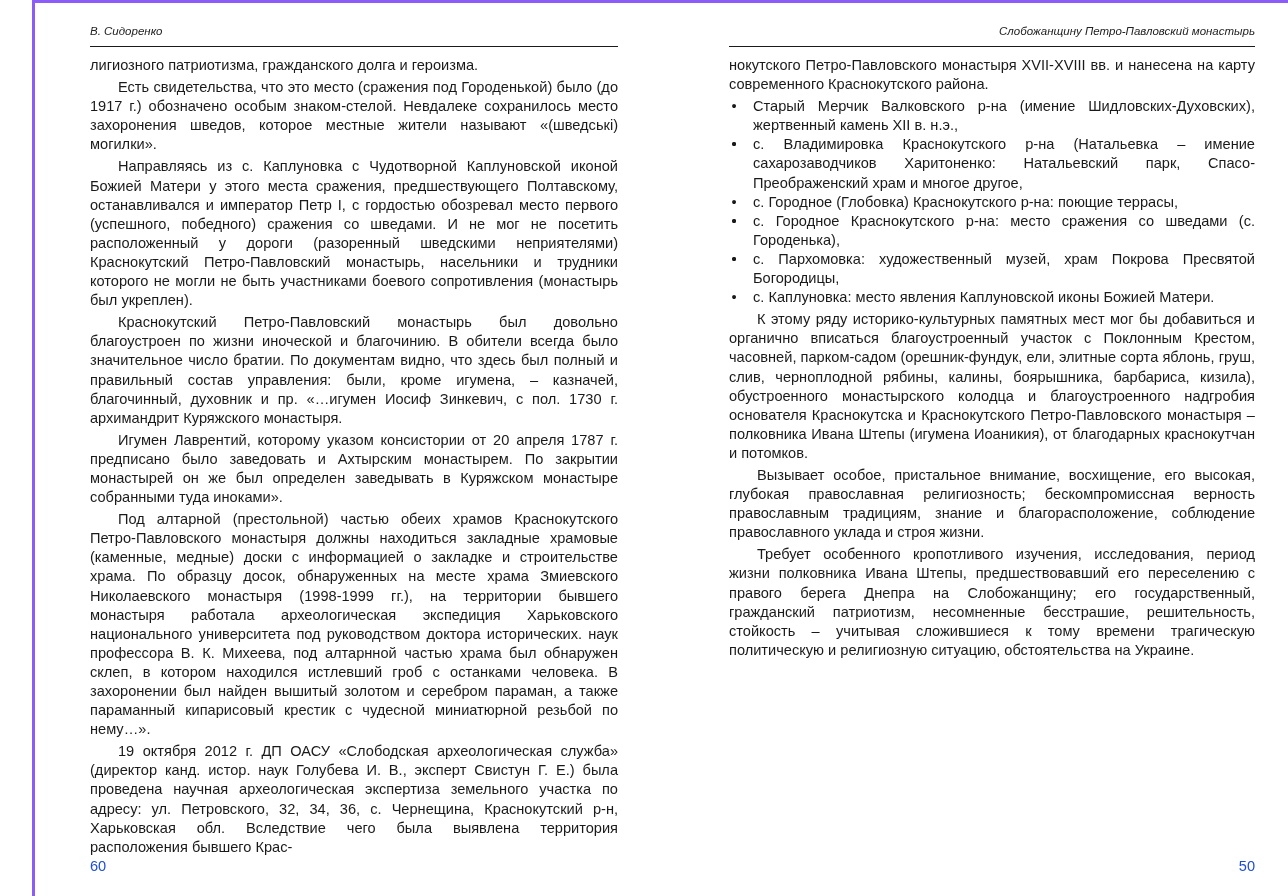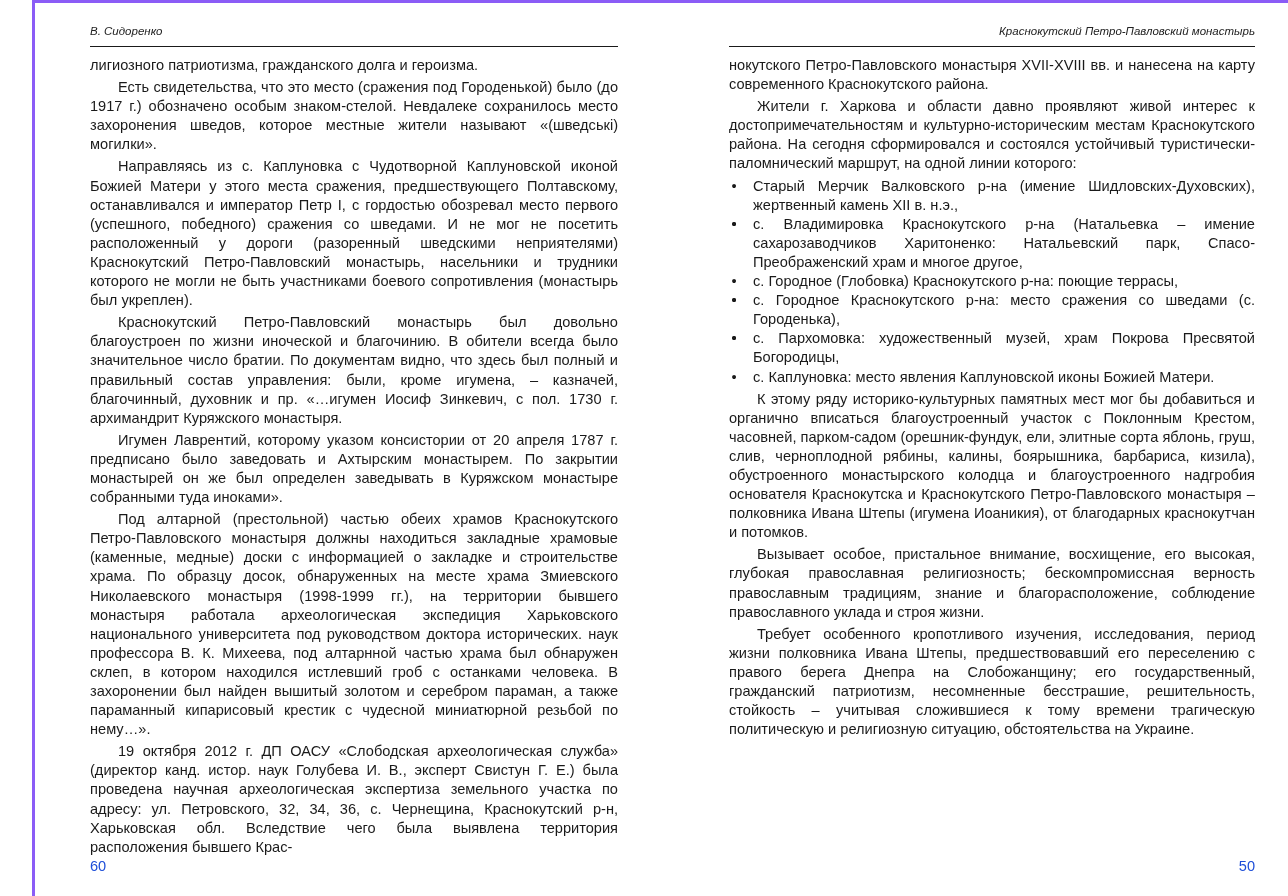--- a/index.html
+++ b/index.html
@@ -51,24 +51,23 @@
       <p>Направляясь из с. Каплуновка с Чудотворной Каплуновской иконой Божией Матери у этого места сражения, предшествующего Полтавскому, останавливался и император Петр I, с гордостью обозревал место первого (успешного, победного) сражения со шведами. И не мог не посетить расположенный у дороги (разоренный шведскими неприятелями) Краснокутский Петро-Павловский монастырь, насельники и трудники которого не могли не быть участниками боевого сопротивления (монастырь был укреплен).</p>
       <p>Краснокутский Петро-Павловский монастырь был довольно благоустроен по жизни иноческой и благочинию. В обители всегда было значительное число братии. По документам видно, что здесь был полный и правильный состав управления: были, кроме игумена, – казначей, благочинный, духовник и пр. «…игумен Иосиф Зинкевич, с пол. 1730 г. архимандрит Куряжского монастыря.</p>
       <p>Игумен Лаврентий, которому указом консистории от 20 апреля 1787 г. предписано было заведовать и Ахтырским монастырем. По закрытии монастырей он же был определен заведывать в Куряжском монастыре собранными туда иноками».</p>
       <p>Под алтарной (престольной) частью обеих храмов Краснокутского Петро-Павловского монастыря должны находиться закладные храмовые (каменные, медные) доски с информацией о закладке и строительстве храма. По образцу досок, обнаруженных на месте храма Змиевского Николаевского монастыря (1998-1999 гг.), на территории бывшего монастыря работала археологическая экспедиция Харьковского национального университета под руководством доктора исторических. наук профессора В. К. Михеева, под алтарнной частью храма был обнаружен склеп, в котором находился истлевший гроб с останками человека. В захоронении был найден вышитый золотом и серебром параман, а также параманный кипарисовый крестик с чудесной миниатюрной резьбой по нему…».</p>
       <p>19 октября 2012 г. ДП ОАСУ «Слободская археологическая служба» (директор канд. истор. наук Голубева И. В., эксперт Свистун Г. Е.) была проведена научная археологическая экспертиза земельного участка по адресу: ул. Петровского, 32, 34, 36, с. Чернещина, Краснокутский р-н, Харьковская обл. Вследствие чего была выявлена территория расположения бывшего Крас-</p>
     </div>
     <div class="folio">60</div>
   </div>
 
   <div class="page right">
-    <div class="running-head">Краснокутский Петро-Павловский монастырь</div>
+    <div class="running-head">Слобожанщину Петро-Павловский монастырь</div>
     <div class="body-text">
       <p class="cont">нокутского Петро-Павловского монастыря XVII-XVIII вв. и нанесена на карту современного Краснокутского района.</p>
-      <p>Жители г. Харкова и области давно проявляют живой интерес к достопримечательностям и культурно-историческим местам Краснокутского района. На сегодня сформировался и состоялся устойчивый туристически-паломнический маршрут, на одной линии которого:</p>
       <ul>
         <li><span class="bullet">•</span><span>Старый Мерчик Валковского р-на (имение Шидловских-Духовских), жертвенный камень XII в. н.э.,</span></li>
         <li><span class="bullet">•</span></li>
         <li><span class="bullet">•</span><span>с. Владимировка Краснокутского р-на (Натальевка – имение сахарозаводчиков Харитоненко: Натальевский парк, Спасо-Преображенский храм и многое другое,</span></li>
         <li><span class="bullet">•</span><span>с. Городное (Глобовка) Краснокутского р-на: поющие террасы,</span></li>
         <li><span class="bullet">•</span></li>
         <li><span class="bullet">•</span><span>с. Городное Краснокутского р-на: место сражения со шведами (с. Городенька),</span></li>
         <li><span class="bullet">•</span></li>
         <li><span class="bullet">•</span><span>с. Пархомовка: художественный музей, храм Покрова Пресвятой Богородицы,</span></li>
         <li><span class="bullet">•</span><span>с. Каплуновка: место явления Каплуновской иконы Божией Матери.</span></li>

